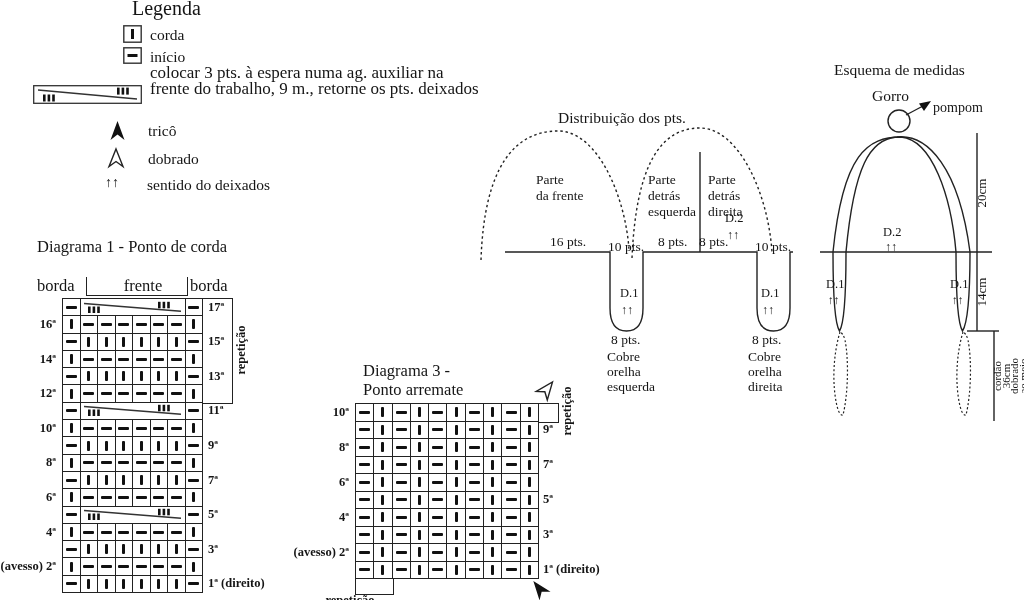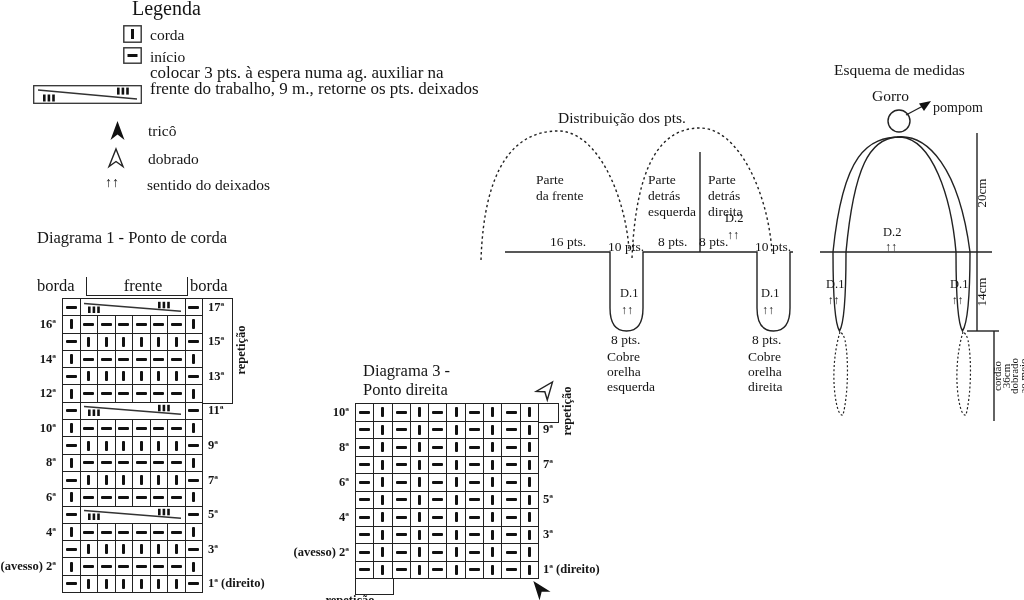--- a/index.html
+++ b/index.html
@@ -74,21 +74,21 @@
   <div class="abs t15" style="left:148px;top:122px">tricô</div>
 
   <svg class="abs" style="left:108px;top:148px" width="16" height="20">
     <polygon points="8,1 15,18.5 8,13.5 1,18.5" fill="#fff" stroke="#222" stroke-width="1.4"></polygon>
   </svg>
   <div class="abs t15" style="left:148px;top:150px">dobrado</div>
 
   <div class="abs" style="left:105px;top:175px;font-size:14px">↑↑</div>
   <div class="abs t15" style="left:147px;top:176px">sentido do deixados</div>
 
-  <div class="abs t16" style="left:37px;top:228px">Diagrama 1 - Ponto de corda</div>
+  <div class="abs t16" style="left:37px;top:237px">Diagrama 1 - Ponto de corda</div>
 
   <div id="diagram1" class="diagram-root" style="left:62px;top:298px;width:141px">
     <div class="hdr" style="left:-25px">borda</div>
     <div class="hdr" style="left:36px;width:90px;text-align:center">frente</div>
     <div class="hdr" style="left:128px">borda</div>
     <div class="tick-v" style="left:23.5px;top:-21px;height:19px"></div>
     <div class="tick-v" style="left:124.5px;top:-21px;height:19px"></div>
     <div class="tick-h" style="left:23.5px;top:-3px;width:101px"></div>
     <div class="rep-box" style="left:140px;top:-0.5px;width:29px;height:104.5px"></div>
     <div class="rep-text" style="left:172px;top:104px;width:104px;height:14px">repetição</div>
@@ -492,21 +492,21 @@
           </div>
           <div class="cell" style="width: 17.5px; height: 17.3px;">
             <span class="bar-v"></span>
           </div>
           <div class="cell" style="width: 17.5px; height: 17.3px;">
             <span class="bar-h"></span>
           </div>
         </div></div></div>
 
   <div class="abs t16" style="left:363px;top:361px">Diagrama 3 -</div>
-  <div class="abs t16" style="left:363px;top:380px">Ponto direita</div>
+  <div class="abs t16" style="left:363px;top:380px">Ponto arremate</div>
 
   <div id="diagram2" class="diagram-root" style="left:355px;top:403px;width:183px">
     <div class="rep-box" style="left:182px;top:-0.5px;width:20px;height:18px"></div>
     <div class="rep-text" style="left:205px;top:33px;width:50px;height:14px">repetição</div>
     <svg class="abs" style="left:184px;top:-24px;transform:rotate(38deg)" width="16" height="20">
       <polygon points="8,1 15,18.5 8,13.5 1,18.5" fill="#fff" stroke="#222" stroke-width="1.4"></polygon>
     </svg>
     <div class="rep-box" style="left:-0.5px;top:174.5px;width:37px;height:15px"></div>
     <div class="abs" style="left:-55px;top:190px;width:100px;text-align:center;font-weight:600;font-size:12.5px">repetição</div>
     <svg class="abs" style="left:177px;top:176px;transform:rotate(-38deg)" width="15" height="20">

